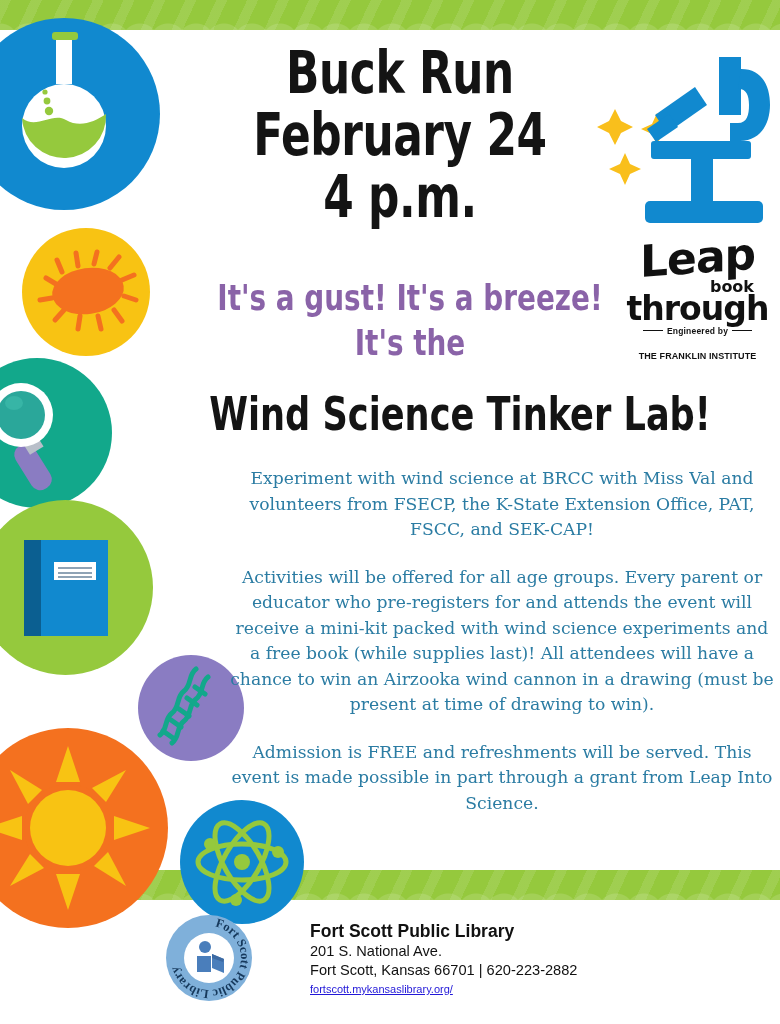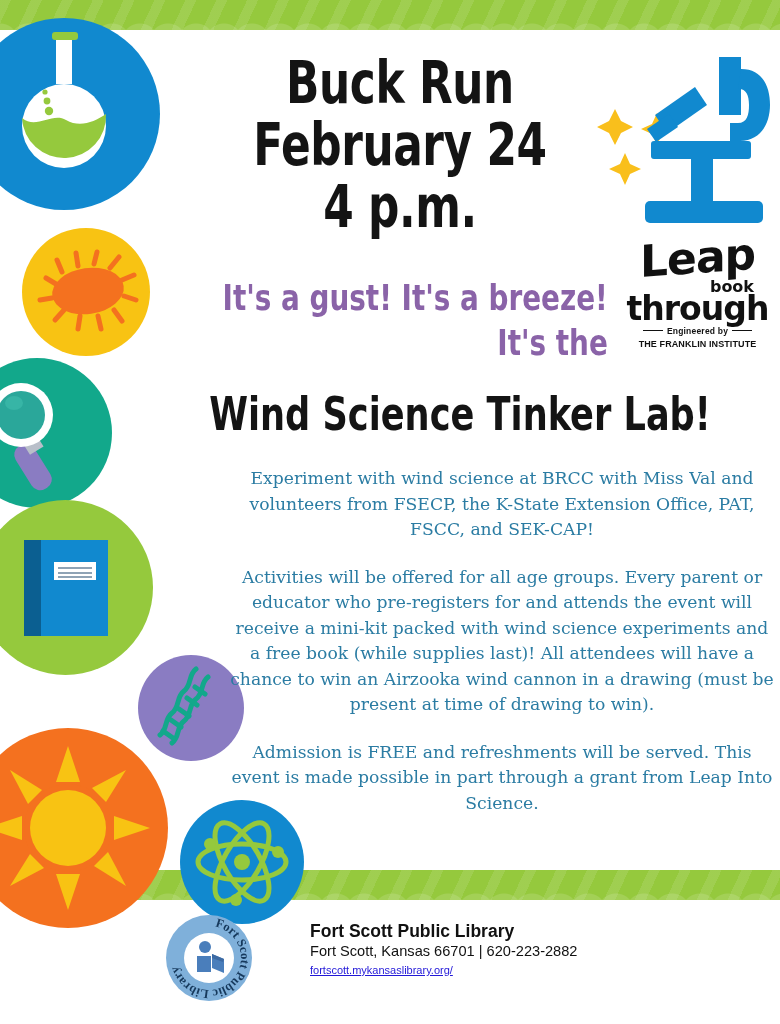--- a/index.html
+++ b/index.html
@@ -37,29 +37,29 @@
   .leaplogo{position:absolute;left:30px;top:180px;width:145px;height:118px;text-align:center;color:#111;}
   .leap-row{position:relative;height:58px;}
   .leap-word{font-size:44px;font-weight:bold;letter-spacing:-1px;line-height:46px;
       font-family:"DejaVu Sans",sans-serif;transform:skewY(-4deg);display:inline-block;}
   .leap-into{position:absolute;right:16px;bottom:-3px;font-size:16px;font-weight:bold;
       font-family:"DejaVu Sans",sans-serif;}
   .leap-sci{font-size:33px;font-weight:bold;letter-spacing:-1px;line-height:32px;
       font-family:"DejaVu Sans",sans-serif;}
   .leap-eng{font-size:8.5px;font-weight:bold;letter-spacing:.2px;margin-top:1px;white-space:nowrap;}
   .leap-eng .ln{display:inline-block;width:20px;height:1.5px;background:#111;vertical-align:3px;margin:0 4px;}
-  .leap-fi{font-size:9px;font-weight:bold;letter-spacing:.1px;margin-top:3px;}
-
-  
-  .head{position:absolute;left:200px;top:52px;width:400px;text-align:center;}
+  .leap-fi{font-size:9px;font-weight:bold;letter-spacing:.1px;margin-top:15px;}
+
+  
+  .head{position:absolute;left:200px;top:42px;width:400px;text-align:center;}
   .h-line{font-family:"DejaVu Sans Condensed","Liberation Sans Narrow","Liberation Sans",sans-serif;
       font-weight:bold;color:#141414;font-size:58px;line-height:62px;letter-spacing:-.5px;
       transform:scaleX(.84);transform-origin:center;}
 
-  .tag{position:absolute;left:180px;top:275px;width:460px;text-align:right;}
+  .tag{position:absolute;left:180px;top:275px;width:460px;text-align:center;}
   .tag-line{font-family:"DejaVu Sans Condensed","Liberation Sans Narrow","Liberation Sans",sans-serif;
       font-weight:bold;color:#8a63a8;font-size:36px;line-height:45px;
       transform:scaleX(.86);transform-origin:center;}
 
   .subhead{position:absolute;left:150px;top:388px;width:620px;text-align:center;
       font-family:"DejaVu Sans Condensed","Liberation Sans Narrow","Liberation Sans",sans-serif;
       font-weight:bold;color:#141414;font-size:46px;line-height:52px;
       transform:scaleX(.85);transform-origin:center;}
 
   
@@ -250,18 +250,19 @@
       </text>
       <g fill="#4a7ebb">
         <circle cx="40" cy="33" r="6"></circle>
         <path d="M32 42h14v16H32z"></path>
         <path d="M47 40l12 5v14l-12-5z"></path>
         <path d="M47 40l12 5-1 3-11-4z" fill="#3d6aa3"></path>
       </g>
     </svg>
     <div class="f-text">
       <div class="f-name">Fort Scott Public Library</div>
+      <div class="f-line">201 S. National Ave.</div>
       <div class="f-line">Fort Scott, Kansas 66701 | 620-223-2882</div>
       <div class="f-url">fortscott.mykansaslibrary.org/</div>
     </div>
   </div>
 
 </div>
 
 </body></html>

